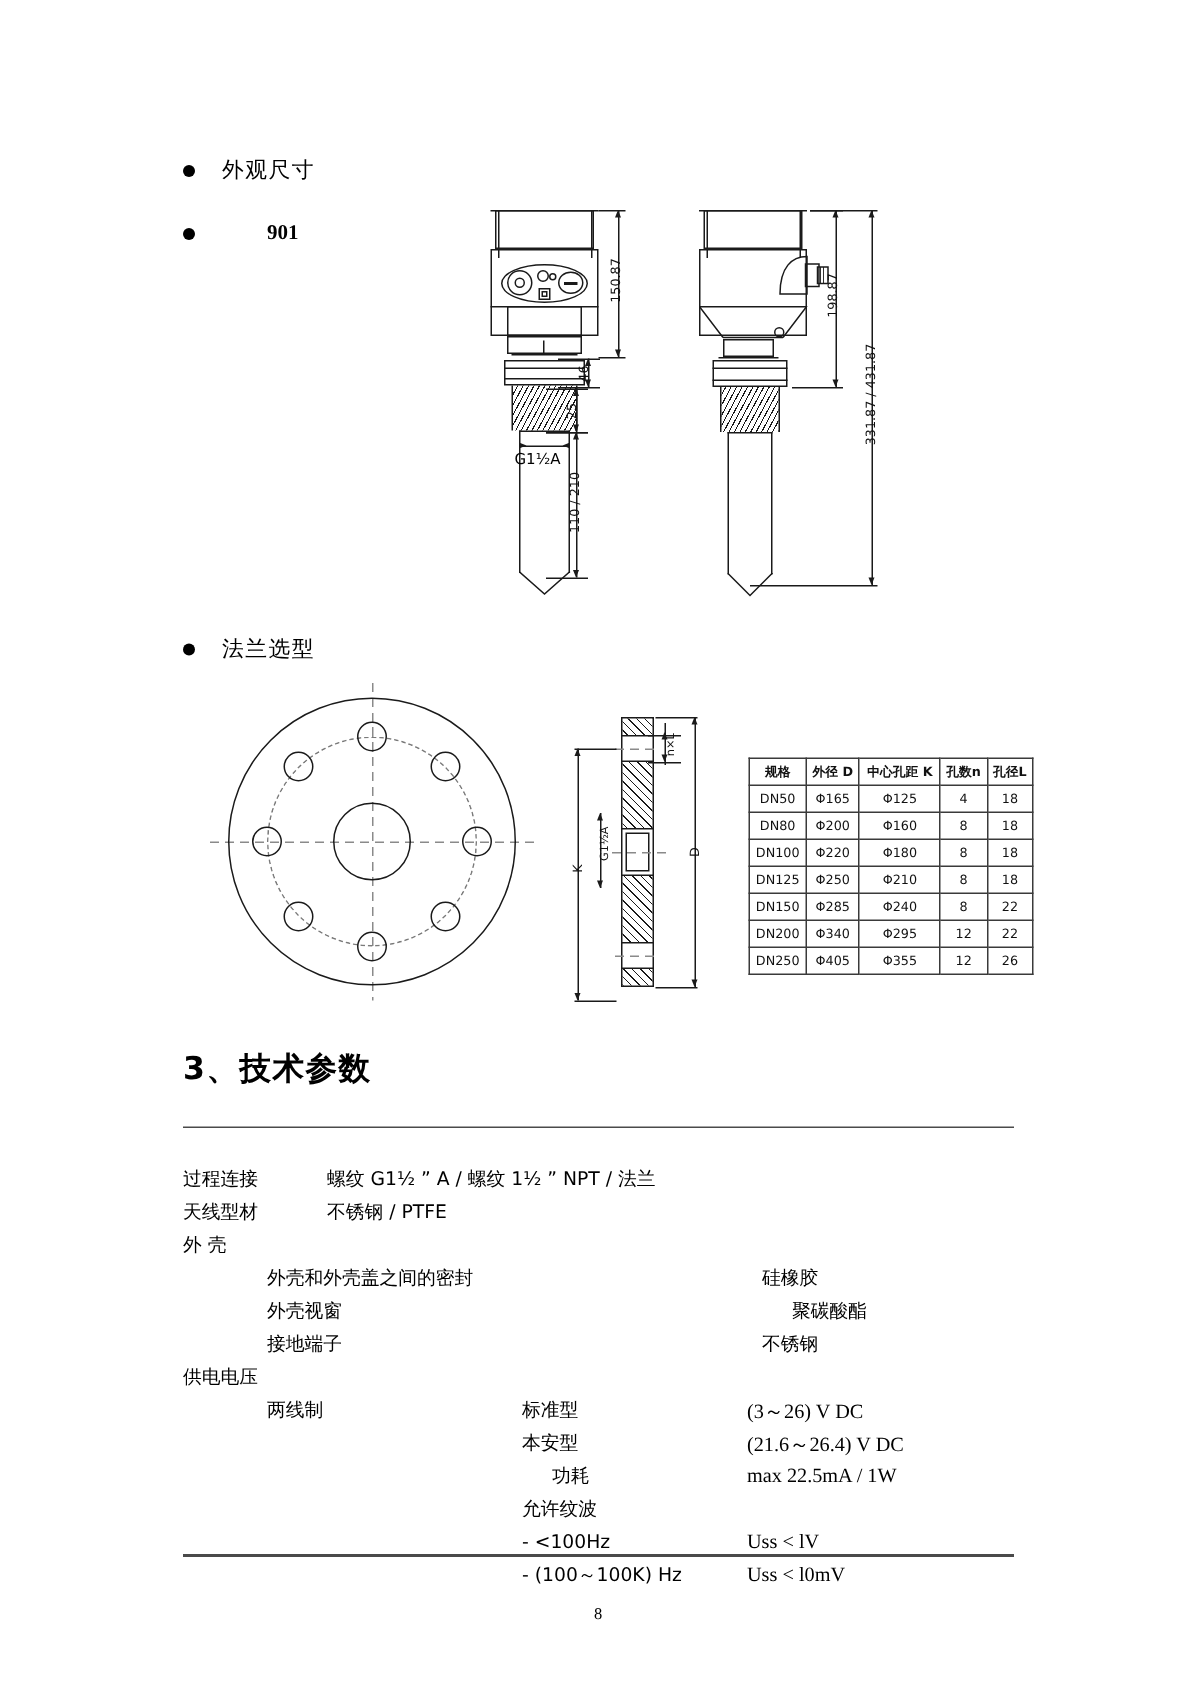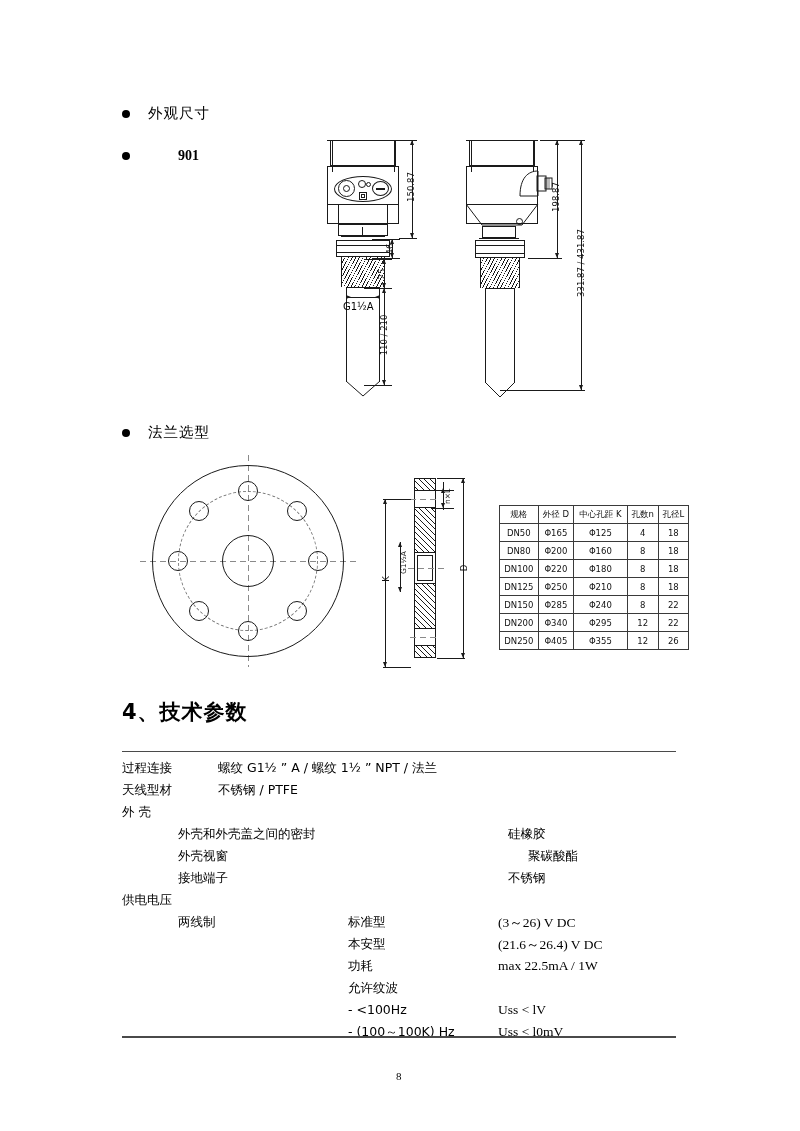--- a/index.html
+++ b/index.html
@@ -43,27 +43,27 @@
   
   .circ{position:absolute;border-radius:50%;box-sizing:border-box;}
   .dashc{border:1px dashed #7a7a7a;}
   .centerline{position:absolute;background:repeating-linear-gradient(to right,#8a8a8a 0 6px,transparent 6px 10px);height:1px;}
   .centerline-v{position:absolute;background:repeating-linear-gradient(to bottom,#8a8a8a 0 6px,transparent 6px 10px);width:1px;}
 
   
   .ftable{position:absolute;border-collapse:collapse;font-family:"DejaVu Sans",sans-serif;font-size:8.5px;}
   .ftable td,.ftable th{border:1px solid #3a3a3a;text-align:center;padding:1px 2px;height:15px;
      font-weight:normal;color:#111;background:#fff;}
-  .ftable th{font-weight:normal;}
+  .ftable th{font-weight:bold;}
 
   
   .sec-title{position:absolute;font-family:"DejaVu Sans",sans-serif;font-weight:bold;font-size:21px;letter-spacing:1px;}
   .rule{position:absolute;background:#4a4a4a;height:1.2px;}
   .rule.thick{height:2px;}
-  .spec-line{position:absolute;font-size:13.5px;font-family:"Liberation Serif",serif;white-space:nowrap;}
+  .spec-line{position:absolute;font-size:13.5px;font-family:"Liberation Serif",serif;white-space:nowrap;margin-top:18px;}
   .cjk{font-family:"DejaVu Sans",sans-serif;font-size:12.5px;}
   .pagenum{position:absolute;font-family:"Liberation Serif",serif;font-size:11px;}
 </style>
 </head>
 <body>
 
 <div class="page">
 
   <div class="bullet-row" style="left:122px;top:104px;">
     <span class="bullet-dot"></span>
@@ -346,21 +346,21 @@
         <tr>
           <td>DN250</td>
           <td>Φ405</td>
           <td>Φ355</td>
           <td>12</td>
           <td>26</td>
         </tr>
       </tbody>
   </table>
 
-  <div class="sec-title" style="left:122px;top:698px;">4、技术参数</div>
+  <div class="sec-title" style="left:122px;top:698px;">3、技术参数</div>
 
   <div class="rule" style="left:122px;top:751px;width:554px;"></div>
 
   <div id="spec-body">
       <div class="spec-line cjk" style="left: 122px; top: 760px;">过程连接</div>
       <div class="spec-line cjk" style="left: 218px; top: 760px;">螺纹 G1½ ” A /   螺纹 1½ ” NPT /  法兰</div>
       <div class="spec-line cjk" style="left: 122px; top: 782px;">天线型材</div>
       <div class="spec-line cjk" style="left: 218px; top: 782px;">不锈钢 / PTFE</div>
       <div class="spec-line cjk" style="left: 122px; top: 804px;">外 壳</div>
       <div class="spec-line cjk" style="left: 178px; top: 826px;">外壳和外壳盖之间的密封</div>
@@ -368,21 +368,21 @@
       <div class="spec-line cjk" style="left: 178px; top: 848px;">外壳视窗</div>
       <div class="spec-line cjk" style="left: 528px; top: 848px;">聚碳酸酯</div>
       <div class="spec-line cjk" style="left: 178px; top: 870px;">接地端子</div>
       <div class="spec-line cjk" style="left: 508px; top: 870px;">不锈钢</div>
       <div class="spec-line cjk" style="left: 122px; top: 892px;">供电电压</div>
       <div class="spec-line cjk" style="left: 178px; top: 914px;">两线制</div>
       <div class="spec-line cjk" style="left: 348px; top: 914px;">标准型</div>
       <div class="spec-line spec-line" style="left: 498px; top: 914px;">(3～26) V DC</div>
       <div class="spec-line cjk" style="left: 348px; top: 936px;">本安型</div>
       <div class="spec-line spec-line" style="left: 498px; top: 936px;">(21.6～26.4) V DC</div>
-      <div class="spec-line cjk" style="left: 348px; top: 958px;">功耗</div>
+      <div class="spec-line cjk" style="left: 368px; top: 958px;">功耗</div>
       <div class="spec-line spec-line" style="left: 498px; top: 958px;">max 22.5mA / 1W</div>
       <div class="spec-line cjk" style="left: 348px; top: 980px;">允许纹波</div>
       <div class="spec-line cjk" style="left: 348px; top: 1002px;">- &lt;100Hz</div>
       <div class="spec-line spec-line" style="left: 498px; top: 1002px;">Uss &lt; lV</div>
       <div class="spec-line cjk" style="left: 348px; top: 1024px; text-align: right;">- (100～100K) Hz</div>
       <div class="spec-line spec-line" style="left: 498px; top: 1024px;">Uss &lt; l0mV</div>
     </div>
 
   <div class="rule thick" style="left:122px;top:1036px;width:554px;"></div>
 

